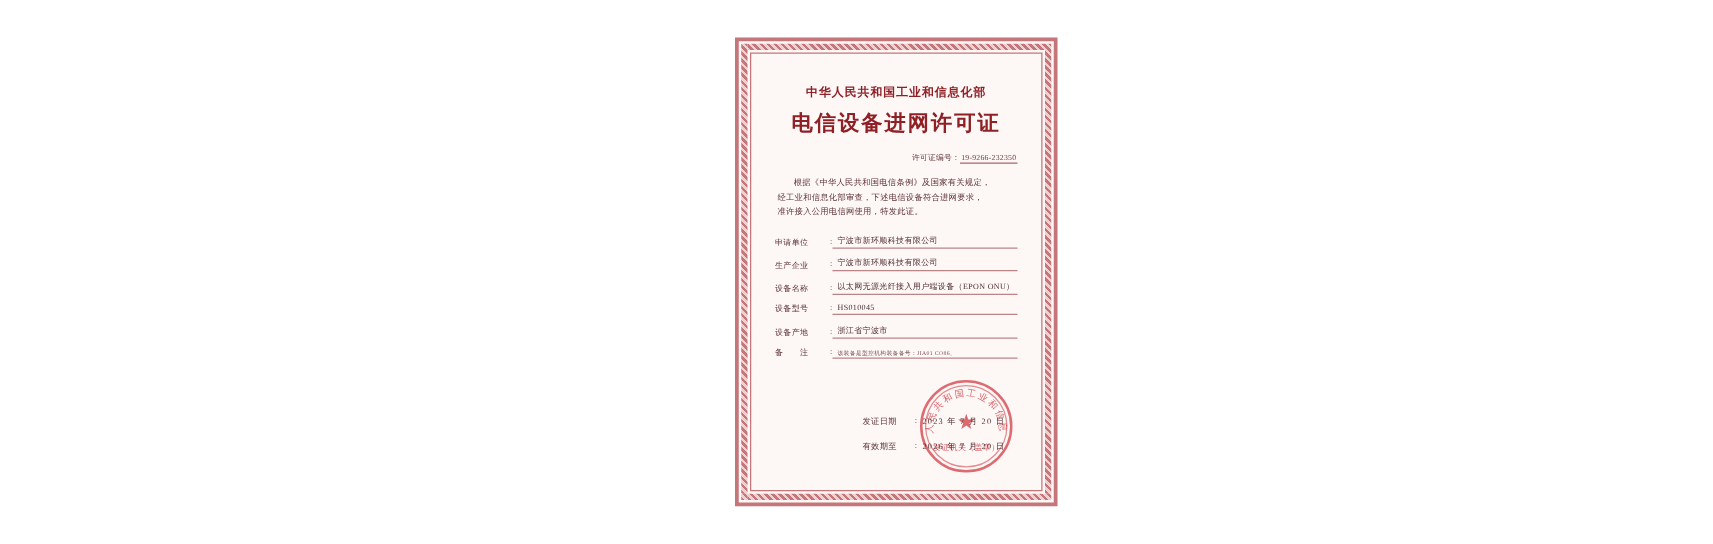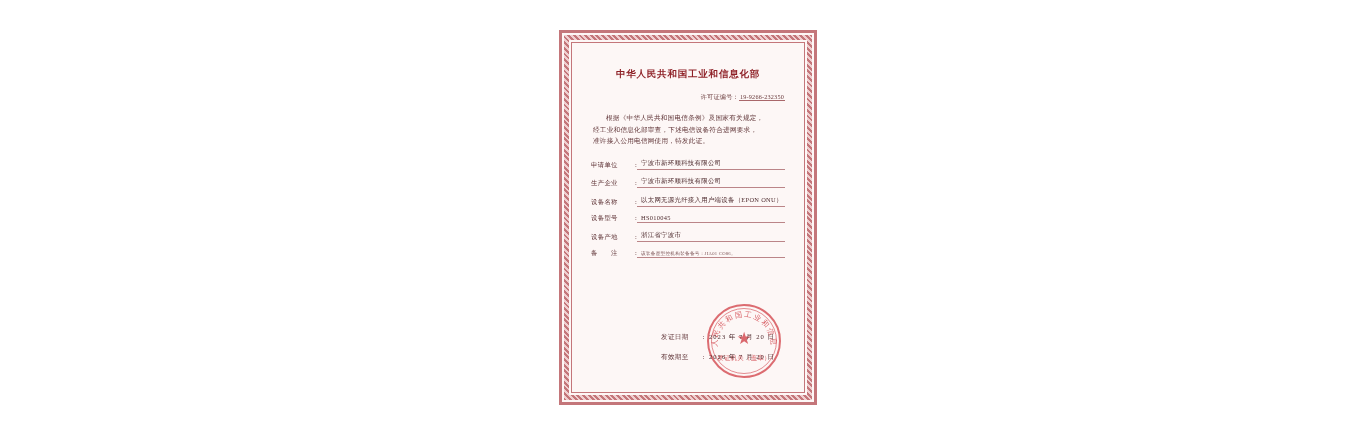--- a/index.html
+++ b/index.html
@@ -15,21 +15,21 @@
   }
   .page {
     position: relative;
     width: 1370px;
     height: 435px;
     background: #ffffff;
   }
   
   .cert {
     position: absolute;
-    left: 559px;
+    left: 588px;
     top: 30px;
     width: 258px;
     height: 375px;
     background: #fdf7f6;
     box-sizing: border-box;
     padding: 6px;
   }
   .cert-border-outer {
     position: absolute;
     left: 0; top: 0; right: 0; bottom: 0;
@@ -230,20 +230,21 @@
 <div class="page">
 
   <div class="cert">
     <div class="cert-border-outer"></div>
     <div class="cert-border-mid"></div>
     <div class="cert-border-inner"></div>
 
     <div class="cert-inner">
 
       <div class="ministry">中华人民共和国工业和信息化部</div>
+      <div class="title">电信设备进网许可证</div>
 
       <div class="cert-no">
         <span>许可证编号：</span><span class="num">19-9266-232350</span>
       </div>
 
       <div class="para">
         <span class="indent">根据《中华人民共和国电信条例》及国家有关规定，</span><br>
         <span>经工业和信息化部审查，下述电信设备符合进网要求，</span><br>
         <span>准许接入公用电信网使用，特发此证。</span>
       </div>

